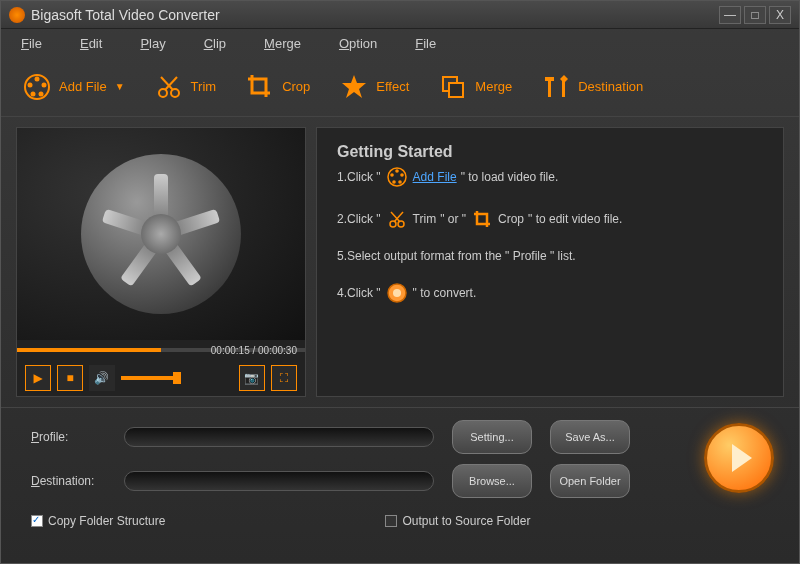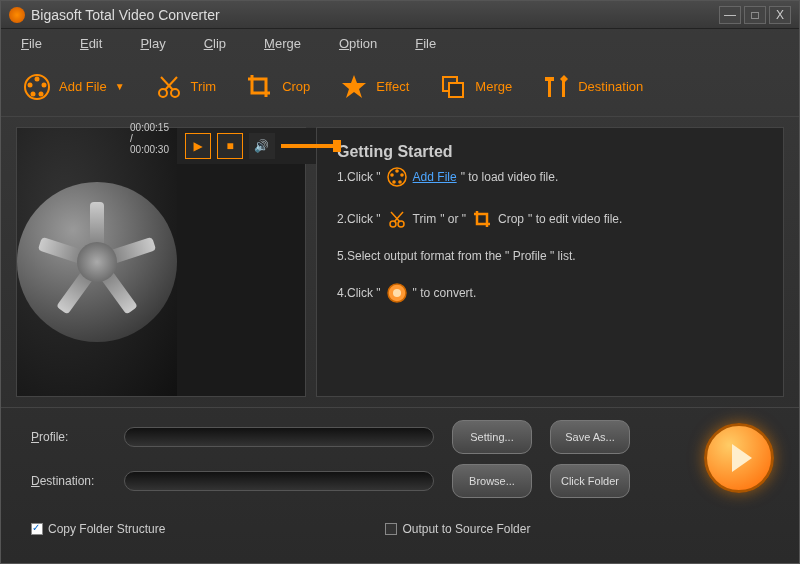--- a/index.html
+++ b/index.html
@@ -11,21 +11,21 @@
 .win-btn { width: 22px; height: 18px; border: 1px solid #666; background: #444; color: #ccc; margin-left: 3px; display: flex; align-items: center; justify-content: center; font-size: 12px; cursor: pointer; }
 .menubar { height: 28px; display: flex; align-items: center; padding: 0 20px; gap: 38px; }
 .menu-item { color: #ccc; font-size: 13px; cursor: pointer; text-decoration: underline; text-decoration-color: transparent; }
 .menu-item::first-letter { text-decoration: underline; }
 .toolbar { height: 60px; display: flex; align-items: center; padding: 0 20px; gap: 28px; border-bottom: 1px solid #444; }
 .tool-btn { display: flex; align-items: center; gap: 6px; cursor: pointer; }
 .tool-icon { width: 32px; height: 32px; display: flex; align-items: center; justify-content: center; }
 .tool-label { color: #ff8c00; font-size: 13px; }
 .dropdown-arrow { color: #ff8c00; font-size: 10px; margin-left: 2px; }
 .main-area { display: flex; height: 290px; padding: 10px 15px; gap: 10px; }
-.preview-panel { width: 290px; background: #1a1a1a; border: 1px solid #444; display: flex; }
+.preview-panel { width: 290px; background: #1a1a1a; border: 1px solid #444; display: flex; flex-direction: column; }
 .preview-image { flex: 1; display: flex; align-items: center; justify-content: center; background: radial-gradient(ellipse at 30% 30%, #333, #111); }
 .reel { width: 160px; height: 160px; position: relative; }
 .reel-outer { width: 160px; height: 160px; border-radius: 50%; background: radial-gradient(circle at 35% 30%, #999, #222); position: absolute; }
 .reel-inner { width: 40px; height: 40px; background: radial-gradient(circle, #aaa, #555); border-radius: 50%; position: absolute; top: 60px; left: 60px; }
 .spoke { position: absolute; width: 14px; height: 60px; background: linear-gradient(#ccc, #666); left: 73px; top: 20px; transform-origin: 7px 60px; border-radius: 4px; }
 .progress-bar { height: 20px; background: #222; position: relative; display: flex; align-items: center; }
 .progress-fill { position: absolute; left: 0; top: 8px; height: 4px; width: 50%; background: #ff8c00; }
 .progress-track { position: absolute; left: 0; top: 8px; height: 4px; width: 100%; background: #444; }
 .progress-text { color: #ccc; font-size: 10px; position: absolute; right: 8px; }
 .player-controls { height: 36px; display: flex; align-items: center; gap: 6px; padding: 0 8px; background: #222; }
@@ -36,21 +36,21 @@
 .info-title { text-align: left; font-size: 16px; font-weight: bold; margin-bottom: 4px; }
 .info-row { display: flex; align-items: center; font-size: 12px; margin-bottom: 18px; gap: 4px; }
 .info-icon { width: 24px; height: 24px; display: inline-flex; align-items: center; justify-content: center; }
 .link-text { color: #4da6ff; text-decoration: underline; cursor: pointer; }
 .bottom-area { padding: 12px 20px 10px 30px; border-top: 1px solid #444; position: relative; }
 .form-row { display: flex; align-items: center; margin-bottom: 10px; gap: 18px; }
 .form-label { color: #ccc; font-size: 12px; width: 75px; }
 .form-label::first-letter { text-decoration: underline; }
 .form-select { width: 310px; height: 20px; background: linear-gradient(#111, #333); border: 1px solid #555; border-radius: 10px; }
 .form-btn { width: 80px; height: 34px; background: linear-gradient(#666, #444); border: 1px solid #777; border-radius: 11px; color: #ddd; font-size: 11px; cursor: pointer; }
-.checkbox-row { display: flex; align-items: flex-start; gap: 40px; margin-top: 24px; }
+.checkbox-row { display: flex; align-items: flex-start; gap: 40px; margin-top: 16px; }
 .cb-group { display: flex; align-items: center; gap: 5px; color: #ccc; font-size: 12px; }
 .cb { width: 12px; height: 12px; border: 1px solid #888; background: #333; }
 .cb.checked { background: #fff; position: relative; }
 .cb.checked::after { content: "✓"; color: #0066cc; font-size: 10px; position: absolute; top: -2px; left: 0; }
 .convert-btn { position: absolute; right: 25px; top: 15px; width: 70px; height: 70px; border-radius: 50%; background: radial-gradient(circle at 35% 30%, #ffcc66, #ff6600); border: 3px solid #aa5500; display: flex; align-items: center; justify-content: center; cursor: pointer; box-shadow: 0 0 15px rgba(255,140,0,0.5); }
 .convert-btn::after { content: ""; border-left: 20px solid #ffeecc; border-top: 14px solid transparent; border-bottom: 14px solid transparent; margin-left: 5px; }
 svg { display: block; }
 </style>
 </head>
 <body>
@@ -226,21 +226,21 @@
     <div class="form-row">
       <span class="form-label">Profile:</span>
       <div class="form-select"></div>
       <button class="form-btn">Setting...</button>
       <button class="form-btn">Save As...</button>
     </div>
     <div class="form-row">
       <span class="form-label">Destination:</span>
       <div class="form-select"></div>
       <button class="form-btn">Browse...</button>
-      <button class="form-btn">Click Folder</button>
+      <button class="form-btn">Open Folder</button>
     </div>
     <div class="checkbox-row">
       <div class="cb-group">
         <div class="cb checked"></div>
         <span>Copy Folder Structure</span>
       </div>
       <div style="width:140px"></div>
       <div class="cb-group">
         <div class="cb"></div>
         <span>Output to Source Folder</span>

